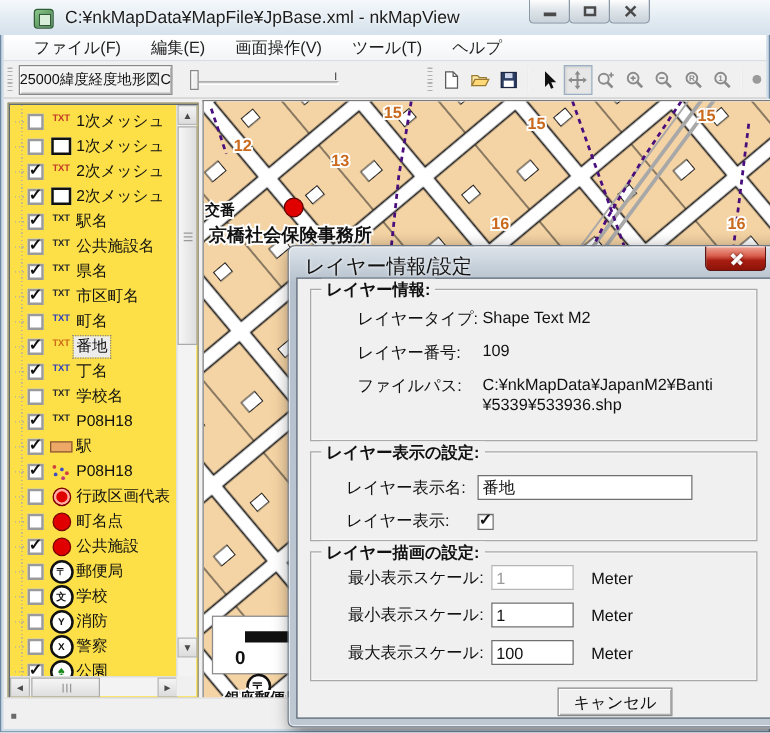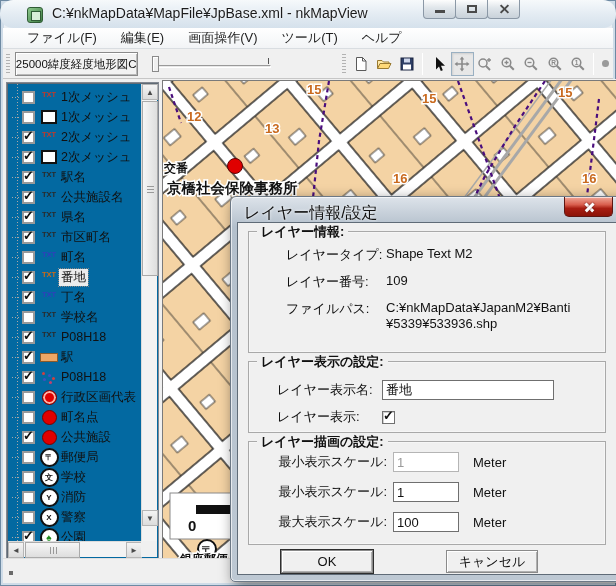--- a/index.html
+++ b/index.html
@@ -2,21 +2,21 @@
 <html><head>
 <meta charset="utf-8">
 <style>
   * { margin:0; padding:0; box-sizing:border-box; }
   html,body { width:616px; height:586px; overflow:hidden; font-family:"Liberation Sans", sans-serif; }
   .window { position:relative; width:616px; height:586px; background:#e9eef3;
     box-shadow: inset 0 0 0 1px #6e8aa3, inset 0 0 0 4px #cfdce8; overflow:hidden; }
 
   
   .titlebar { position:absolute; left:0; top:0; width:616px; height:28px;
-    background:linear-gradient(to bottom,#f6f9fb 0%,#e4ecf3 50%,#d5e1ec 100%);border-radius:13px; }
+    background:linear-gradient(to bottom,#f6f9fb 0%,#e4ecf3 50%,#d5e1ec 100%); }
   .app-icon { position:absolute; left:27px; top:7px; width:16px; height:16px; border-radius:3px;
     background:linear-gradient(135deg,#8cc88c,#3f7d46); border:1px solid #2f5c35; }
   .app-icon::after { content:""; position:absolute; left:3px; top:3px; width:8px; height:8px;
     background:#d8eed8; border:1px solid #2f5c35; }
   .title-text { position:absolute; left:52px; top:5px; font-size:14px; color:#1c1c1c;
     text-shadow:0 0 3px #ffffff; white-space:nowrap; }
   .caption-btns { position:absolute; right:96px; top:0; display:flex; }
   .cap-btn { width:33px; height:19px; border:1px solid #8b98a6; border-top:none; margin-left:-1px;
     background:linear-gradient(to bottom,#fdfdfd,#dfe5ea 45%,#c9d2da); border-radius:0 0 4px 4px;
     position:relative; }
@@ -47,21 +47,21 @@
   .tb-sep { width:1px; height:22px; background:#c2c2c2; border-right:1px solid #ffffff; margin:0 4px; }
   .tbtn { width:24px; height:24px; display:flex; align-items:center; justify-content:center; position:relative; }
   .tbtn.pressed { background:#e7e7e7; border:1px solid #9ab0c2; box-shadow:inset 1px 1px 2px #cfcfcf; }
   .tb-dot { width:7px; height:7px; border-radius:50%; background:#9a9a9a; margin:0 4px; }
   .toolbar-spacer { flex:0 0 64px; }
 
   
   .workspace { position:absolute; left:3px; right:0; top:79px; bottom:3px; background:#f0f0f0; }
 
   
-  .sidebar { position:absolute; left:3px; top:3px; width:153px; height:477px; background:#0369a1;
+  .sidebar { position:absolute; left:3px; top:3px; width:153px; height:477px; background:#fde047;
     border:1px solid #828790; box-shadow:inset 1px 1px 0 #5f6a74; }
   .tree { position:absolute; left:1px; top:1px; width:134px; height:458px; overflow:hidden; padding-top:3px; }
   .tree::before { content:""; position:absolute; left:9px; top:0; bottom:0; width:1px;
     background:repeating-linear-gradient(to bottom,#a8a8a8 0 1px,transparent 1px 3px); }
   .tree-row { height:20px; display:flex; align-items:center; padding-left:4px; position:relative; }
   .tree-branch { width:8px; height:1px; margin-right:2px; flex:0 0 8px;
     background:repeating-linear-gradient(to right,#a8a8a8 0 1px,transparent 1px 3px); }
   .cb { width:13px; height:13px; flex:0 0 13px; border:2px solid #9a9a9a; background:#fff; position:relative; margin-right:4px; }
   .cb.checked::after { content:"✓"; position:absolute; left:-1px; top:-5px; font-size:13px; font-weight:bold; color:#111; }
   .ti { width:20px; flex:0 0 20px; height:16px; position:relative; display:flex; align-items:center; justify-content:center; }
@@ -573,18 +573,17 @@
             </div>
 
             <div class="draw-row">
               <span class="draw-label">最大表示スケール:</span>
               <input class="numinput" type="text" value="100" style="">
               <span class="unit">Meter</span>
             </div>
           </div>
       </div>
 
-      <button class="dlg-btn" id="btn-ok">OK</button>
       <button class="dlg-btn" id="btn-cancel">キャンセル</button>
     </div>
   </div>
 
 </div>
 
 </body></html>

